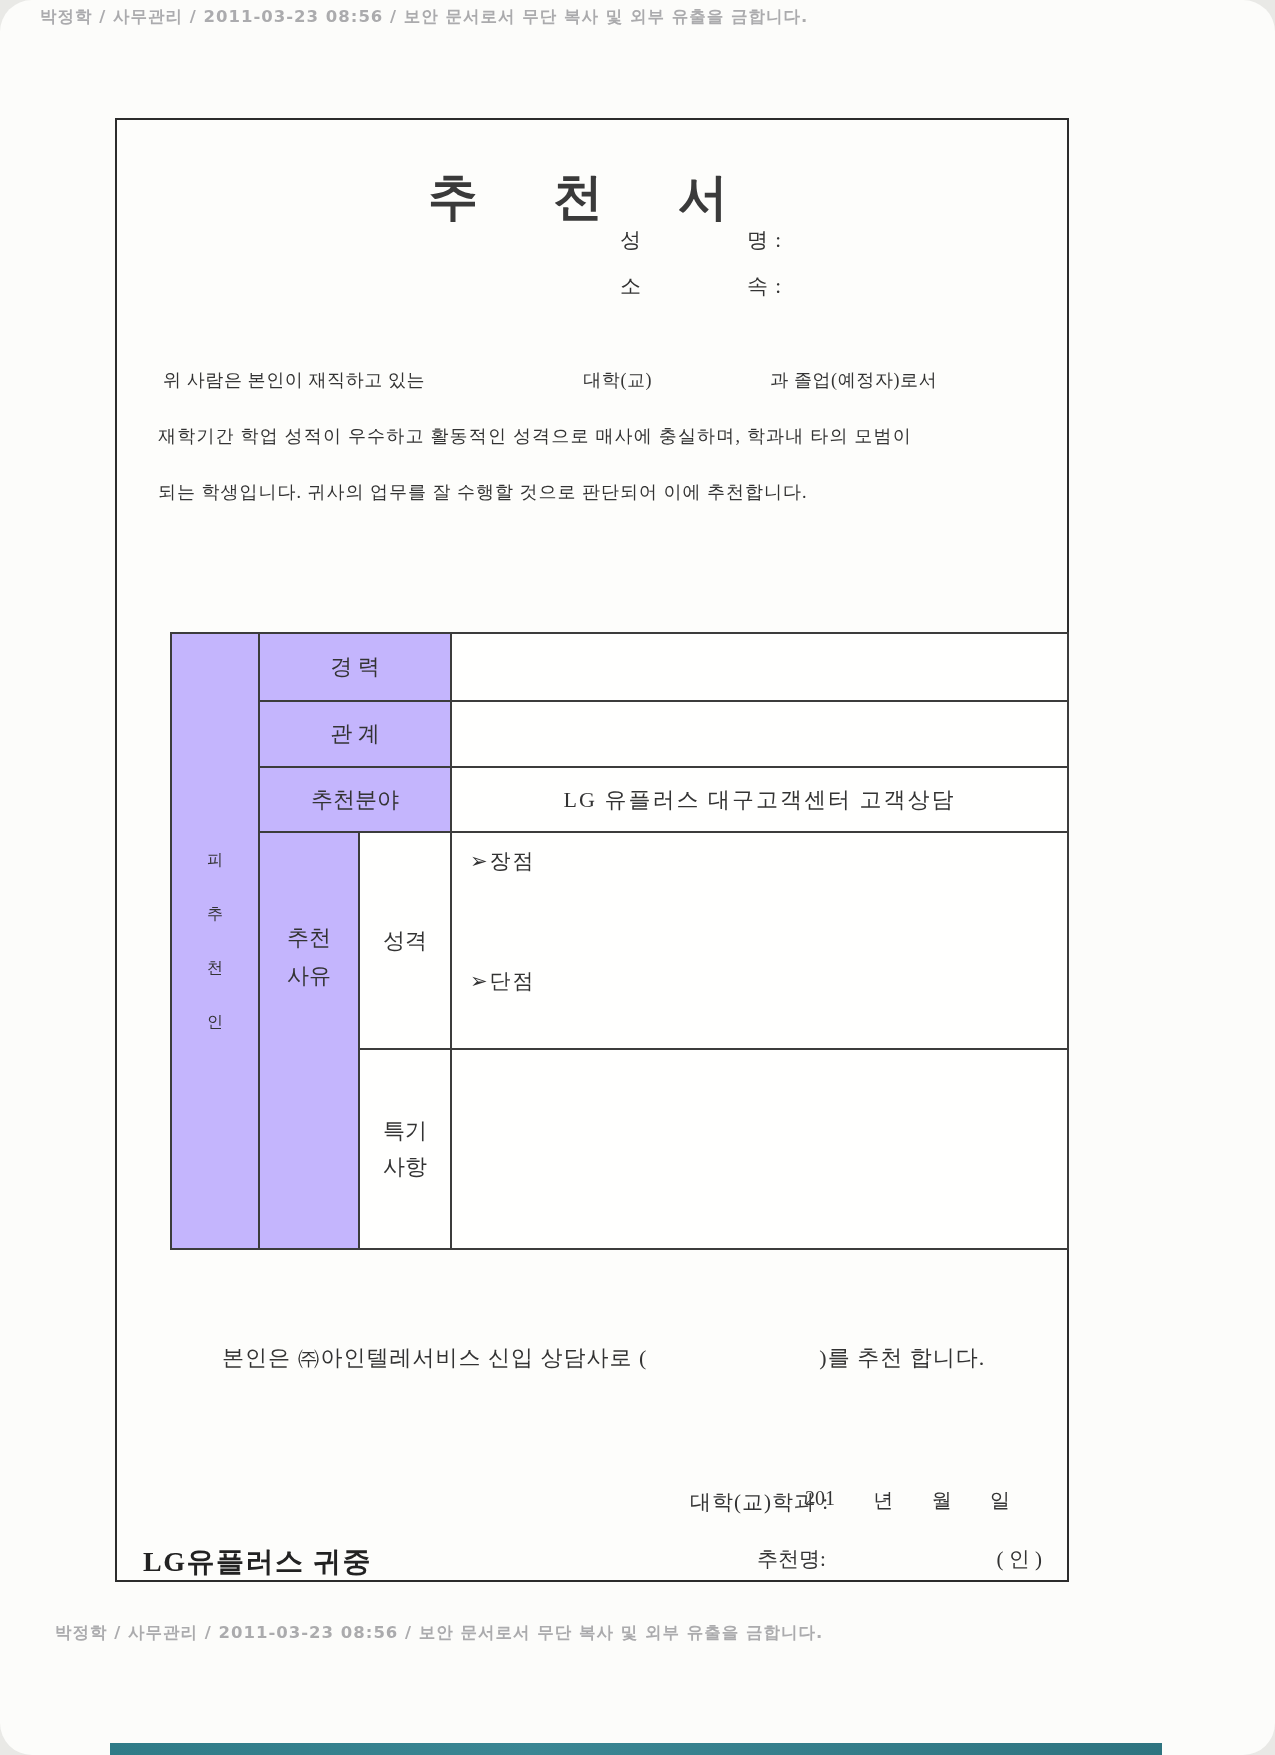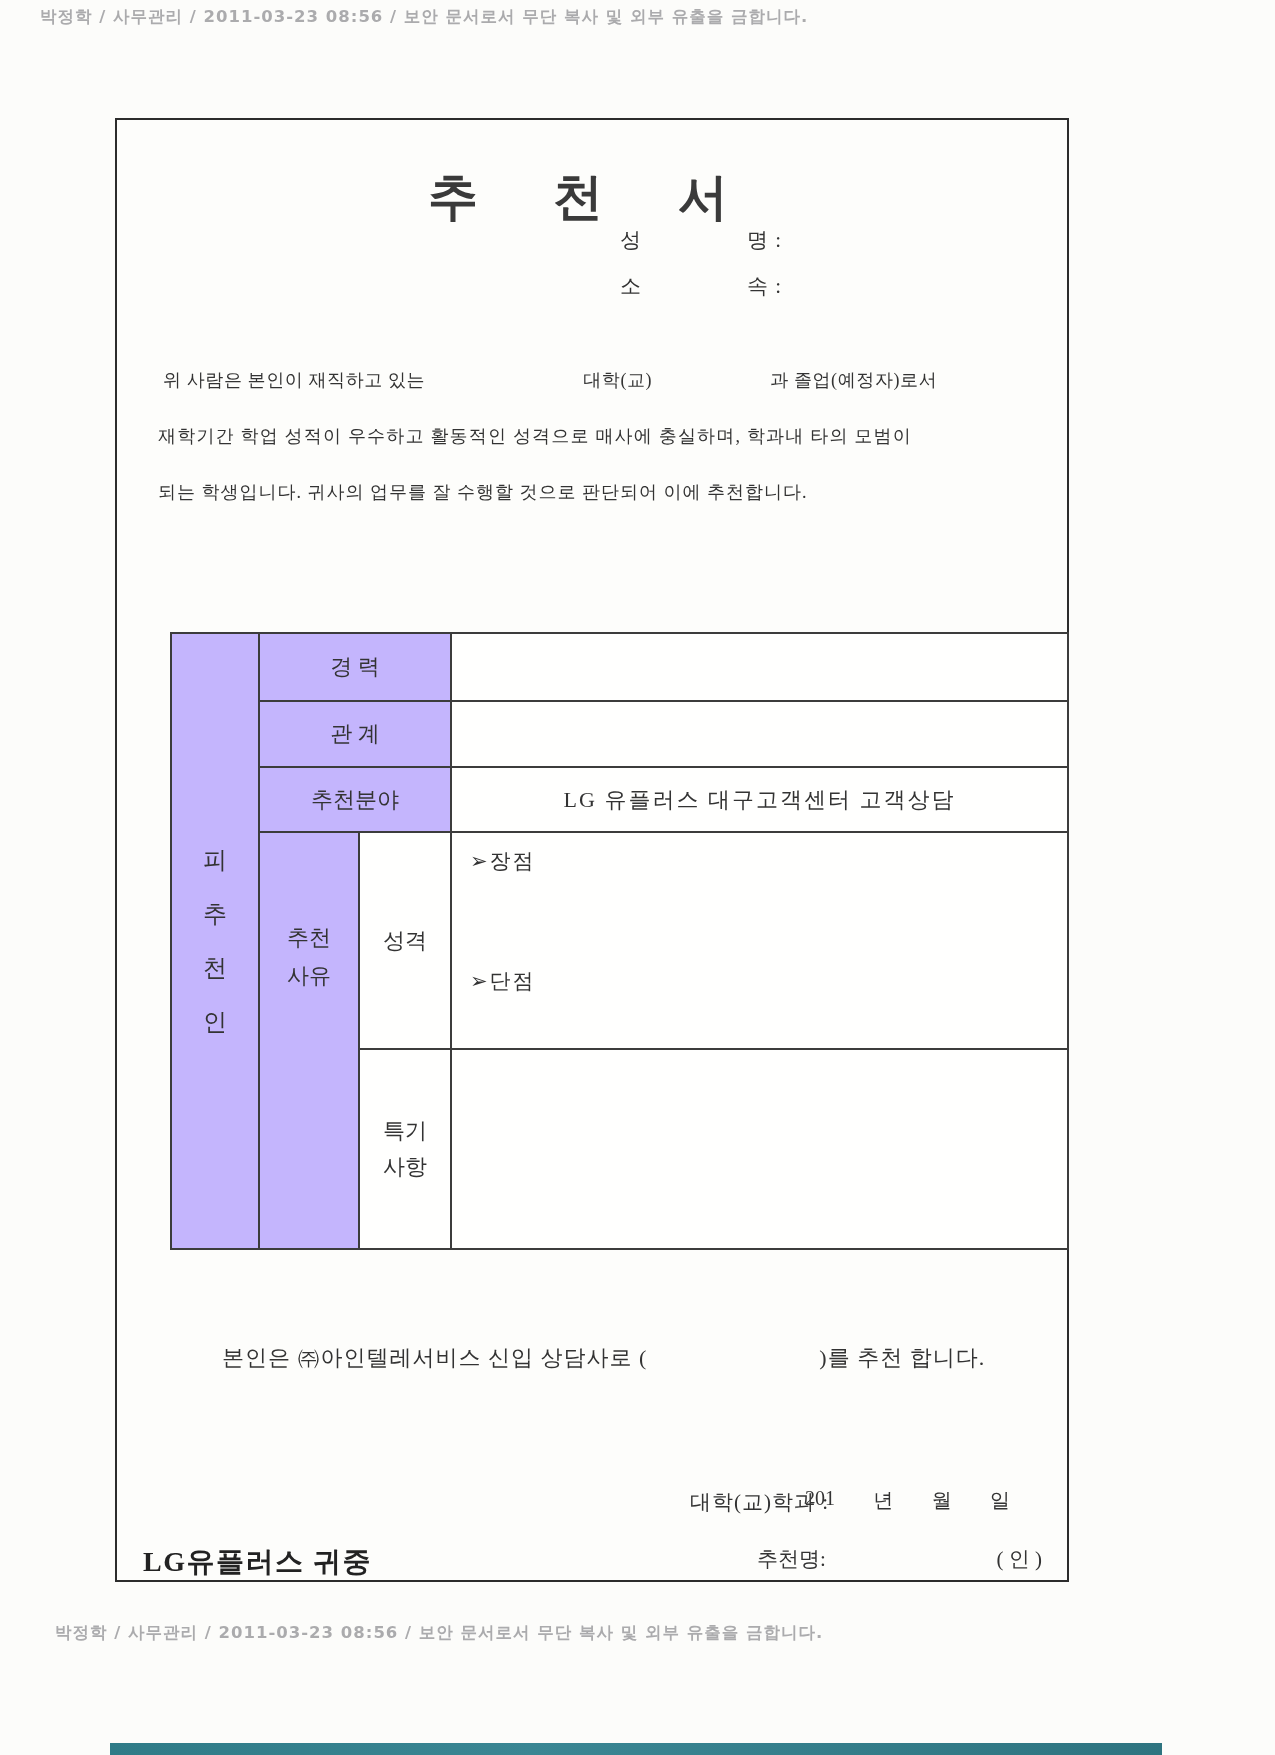--- a/index.html
+++ b/index.html
@@ -2,20 +2,21 @@
 <html><head>
 <meta charset="utf-8">
 <style>
   html,body { margin:0; padding:0; }
   body { background:#e9e9e6; }
   .page {
     position:relative; width:1275px; height:1755px;
     background:#fcfcfa; overflow:hidden;
     font-family:"Liberation Serif","DejaVu Serif",serif;
     color:#2e2e2e;
+    border-radius:32px;
   }
   .watermark {
     position:absolute; font-family:"DejaVu Sans",sans-serif;
     font-size:16.5px; letter-spacing:1px; color:#9d9da0;
     white-space:nowrap; font-weight:bold; opacity:.85;
   }
   .wm-top { left:40px; top:6px; }
   .wm-bottom { left:55px; top:1622px; }
 
   .doc-box {
@@ -56,21 +57,21 @@
   }
   .tcell {
     border-right:2px solid #3c3c3c; border-bottom:2px solid #3c3c3c;
     display:flex; align-items:center; justify-content:center;
     text-align:center;
   }
   .shade { background:#c4b5fd; }
   .c-subject { grid-row:1/6; grid-column:1; border-bottom:none; }
   .subject-vert {
     width:30px; word-break:break-all; line-height:54px;
-    font-size:24px; letter-spacing:0; text-align:center;
+    font-size:16px; letter-spacing:0; text-align:center;
   }
   .c-r1l { grid-row:1; grid-column:2/4; }
   .c-r1v { grid-row:1; grid-column:4; border-right:none; }
   .c-r2l { grid-row:2; grid-column:2/4; }
   .c-r2v { grid-row:2; grid-column:4; border-right:none; }
   .c-r3l { grid-row:3; grid-column:2/4; }
   .c-r3v { grid-row:3; grid-column:4; border-right:none; font-size:22px; letter-spacing:2px; }
   .c-reason { grid-row:4/6; grid-column:2; border-bottom:none;
               flex-direction:column; justify-content:flex-start; padding-top:86px; line-height:38px; }
   .c-pers-l { grid-row:4; grid-column:3; }

